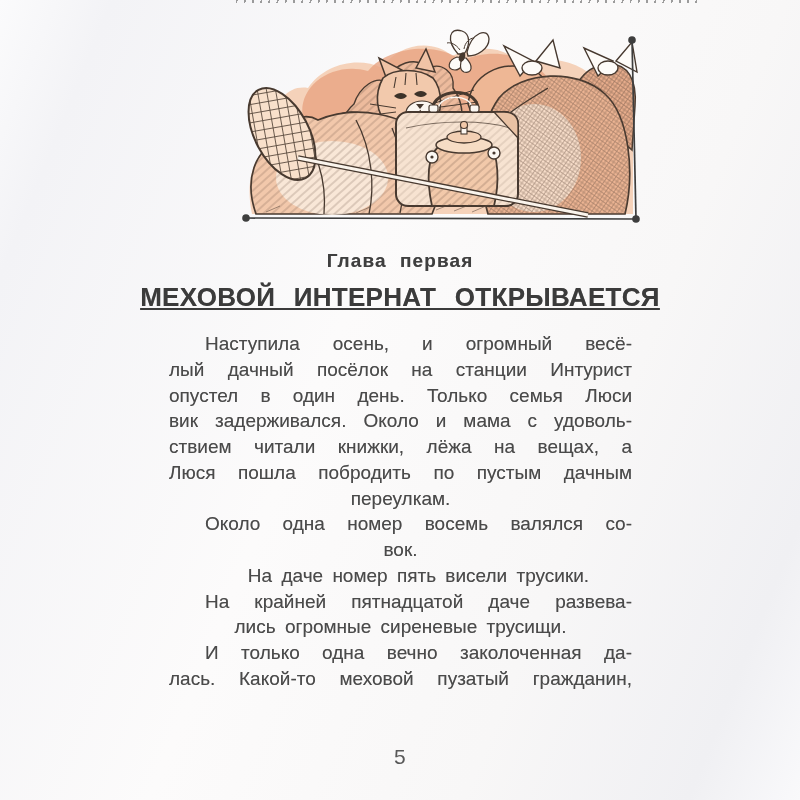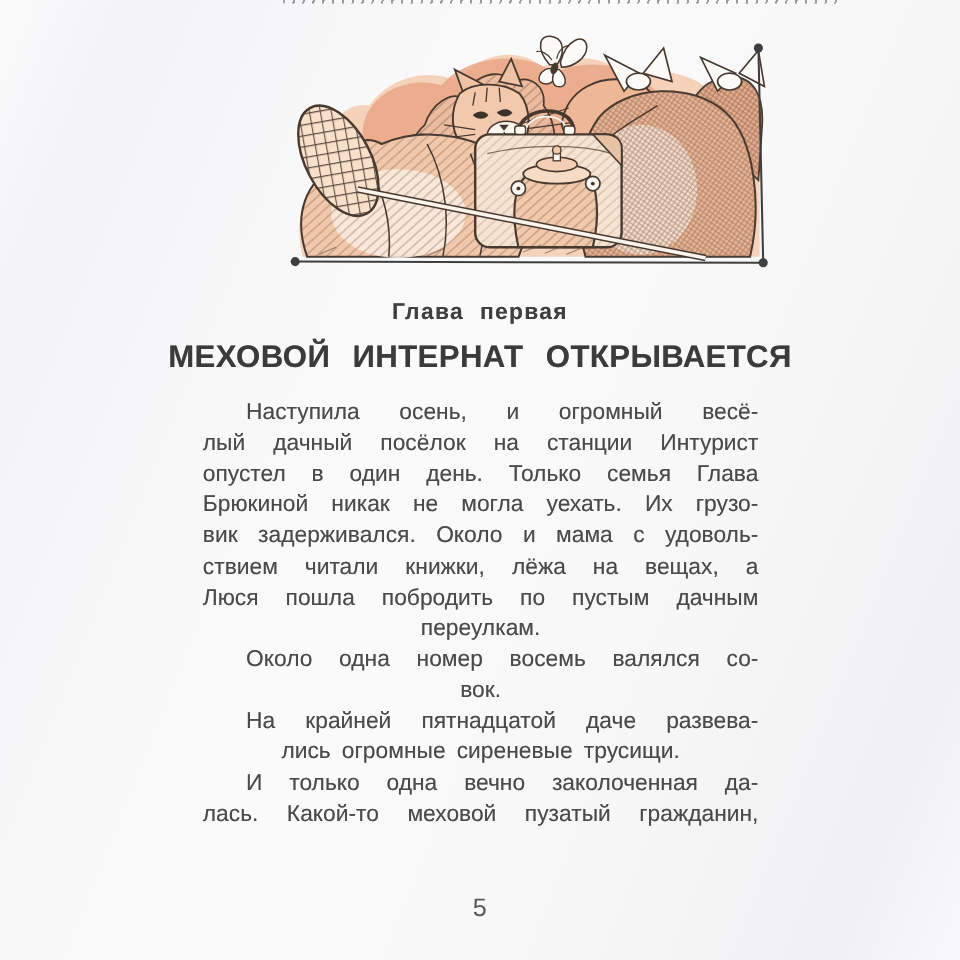--- a/index.html
+++ b/index.html
@@ -18,20 +18,21 @@
   .illo{position:absolute;left:236px;top:16px}
   .chapter{
     position:absolute;top:250px;left:0;width:800px;text-align:center;
     font-weight:bold;font-size:19px;letter-spacing:1.1px;word-spacing:7px;color:#3f3f3f;
     text-shadow:0 0 .4px rgba(63,63,63,.5);
   }
   .title{
     position:absolute;top:282px;left:0;width:800px;margin:0;text-align:center;
     font-weight:bold;font-size:26px;letter-spacing:.3px;word-spacing:11px;color:#3b3b3b;
     text-shadow:0 0 .4px rgba(59,59,59,.5);
+    text-decoration:underline;
   }
   .body{
     position:absolute;left:169px;top:331px;width:463px;
     font-size:19px;line-height:25.75px;word-spacing:4px;color:#4a4a4a;
     text-shadow:0 0 .4px rgba(74,74,74,.45);
   }
   .line{height:25.75px;text-align:center}
   .line.just{text-align:justify;text-align-last:justify}
   .line.indent{padding-left:36px}
   .pagenum{
@@ -163,28 +164,28 @@
     </g>
   </svg>
 
   <div class="chapter">Глава первая</div>
 
   <h1 class="title">МЕХОВОЙ  ИНТЕРНАТ  ОТКРЫВАЕТСЯ</h1>
 
   <div class="body">
       <div class="line indent just">Наступила осень, и огромный весё-</div>
       <div class="line just">лый дачный посёлок на станции Интурист</div>
-      <div class="line just">опустел в один день. Только семья Глава</div>
-      <div class="line just">Брюкиной никак не могла уехать. Их грузо-</div>
+      <div class="line just">опустел в один день. Только семья Люси</div>
       <div class="line just">вик задерживался. Около и мама с удоволь-</div>
       <div class="line just">ствием читали книжки, лёжа на вещах, а</div>
       <div class="line just">Люся пошла побродить по пустым дачным</div>
       <div class="line">переулкам.</div>
       <div class="line indent just">Около одна номер восемь валялся со-</div>
       <div class="line">вок.</div>
+      <div class="line indent">На даче номер пять висели трусики.</div>
       <div class="line indent just">На крайней пятнадцатой даче развева-</div>
       <div class="line">лись огромные сиреневые трусищи.</div>
       <div class="line indent just">И только одна вечно заколоченная да-</div>
       <div class="line just">лась. Какой-то меховой пузатый гражданин,</div>
     </div>
 
   <div class="pagenum">5</div>
 
 </div>
 

